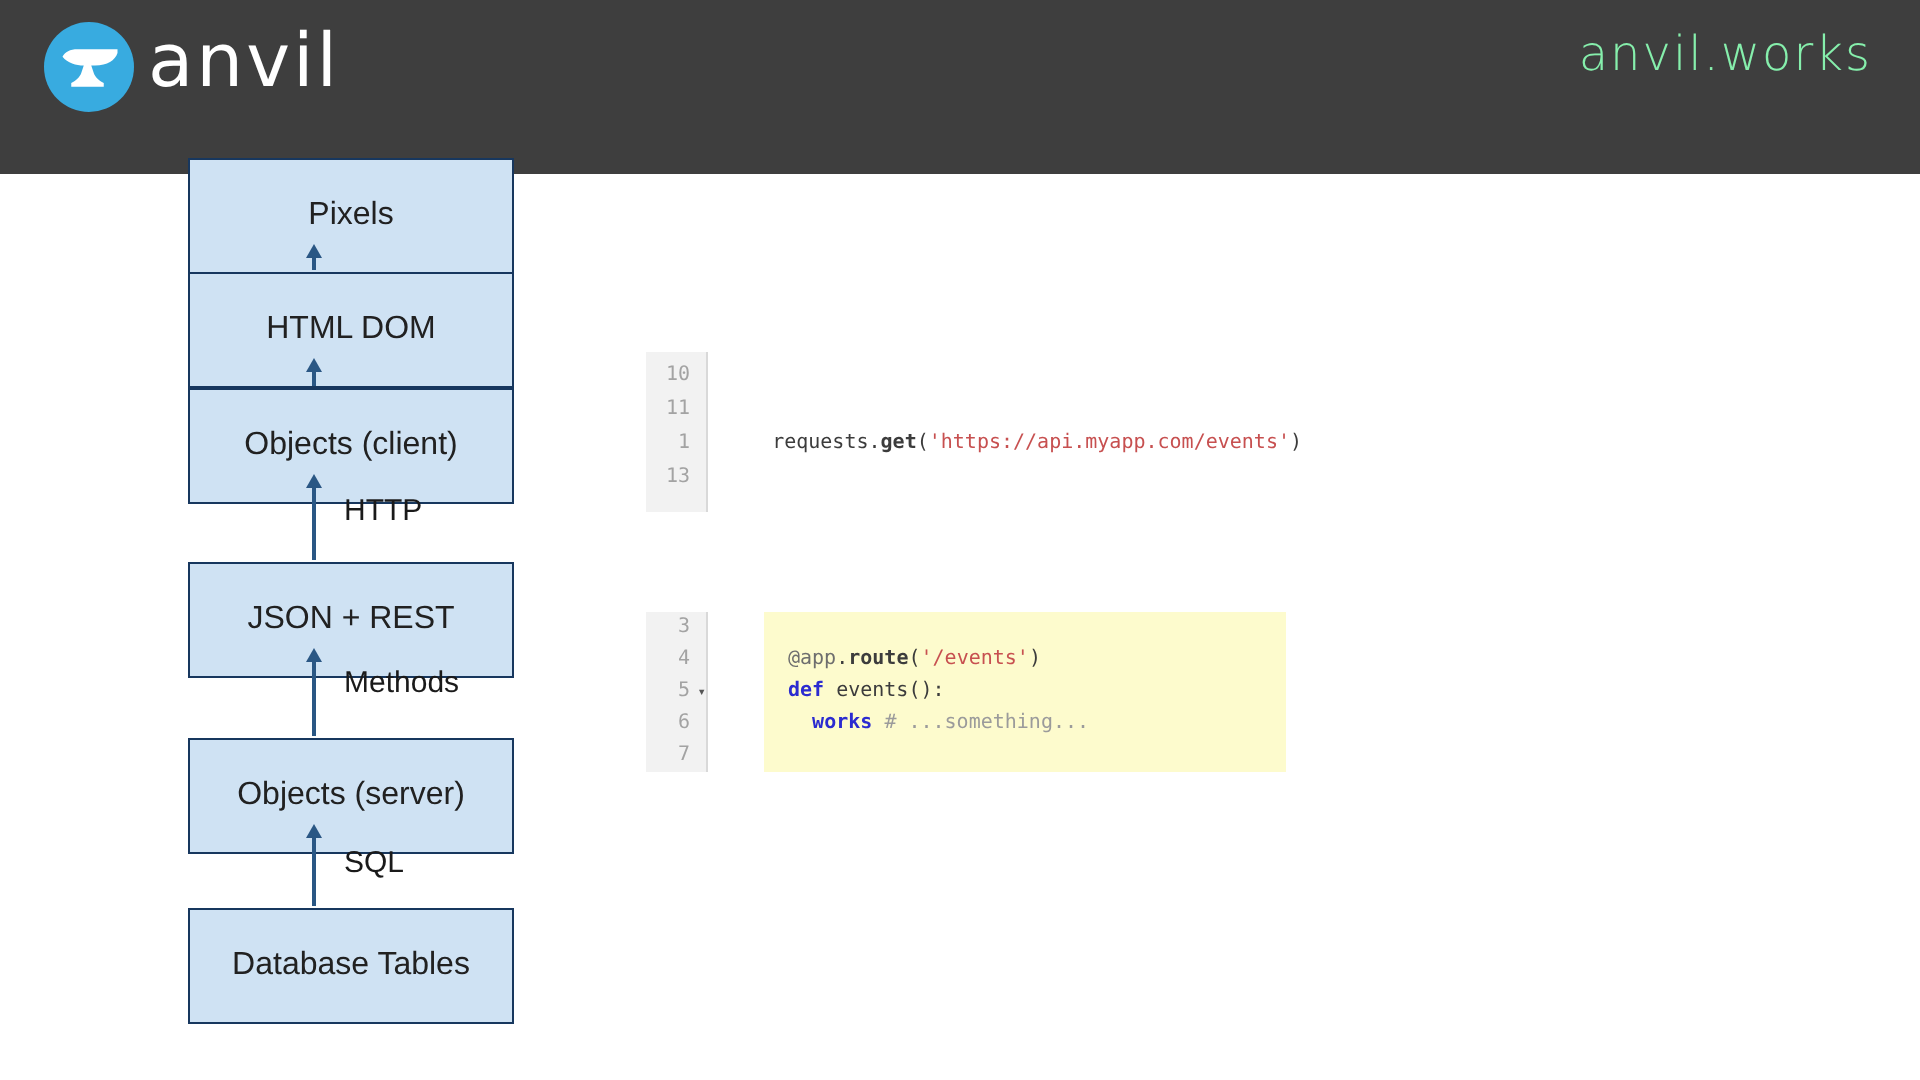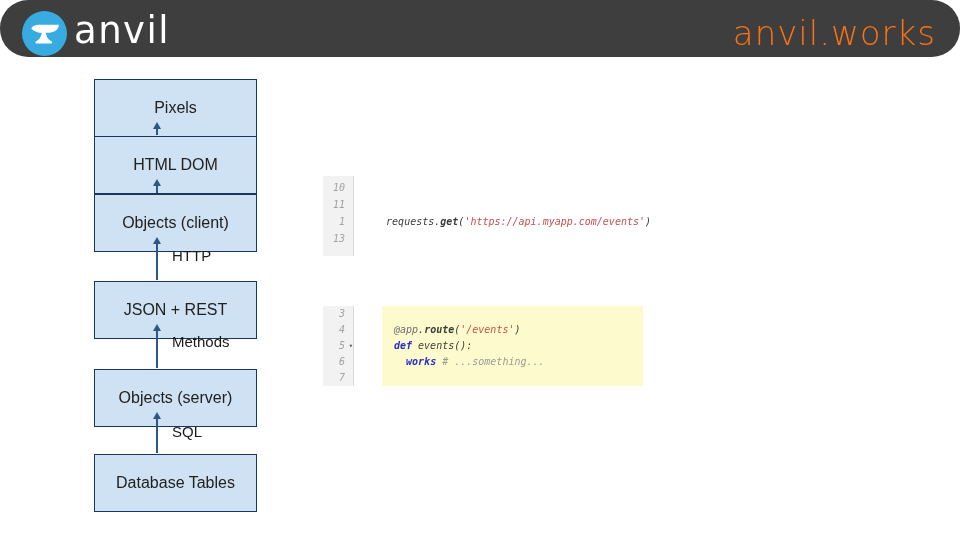--- a/index.html
+++ b/index.html
@@ -1,26 +1,26 @@
 <!DOCTYPE html>
 <html style="--header_bg: #3e3e3e; --logo_blue: #38abe0; --box_fill: #cfe2f3; --box_border: #17375e; --arrow_blue: #2a5784; --highlight_yellow: #fdfbcd; --gutter_bg: #f2f2f2; --gutter_border: #d9d9d9; --gutter_num: #a3a3a3; --code_plain: #3c3c3c; --string_red: #c75050; --keyword_blue: #2b2bd0; --comment_gray: #9b9b9b; --muted_gray: #6e6e6e;"><head>
 <meta charset="utf-8">
 <style>
   html,body{margin:0;padding:0;background:#fff;}
   .slide{position:relative;width:960px;height:540px;overflow:hidden;background:#fff;
          font-family:"Liberation Sans", sans-serif;}
 
   
-  .header{position:absolute;left:0;top:0;width:960px;height:57px;background:var(--header_bg,#3e3e3e);border-radius:28px;}
+  .header{position:absolute;left:0;top:0;width:960px;height:87px;background:var(--header_bg,#3e3e3e);}
   .logo-circle{position:absolute;left:22px;top:11px;width:45px;height:45px;border-radius:50%;
                background:var(--logo_blue,#38abe0);display:flex;align-items:center;justify-content:center;}
   .logo-circle svg{display:block;}
   .logo-text{position:absolute;left:74px;top:9px;font-size:37px;color:#fff;font-weight:500;
              letter-spacing:1.5px;font-family:"DejaVu Sans", sans-serif;}
-  .wordmark{position:absolute;right:24px;top:13px;font-size:34px;color:#f97316;font-weight:300;
+  .wordmark{position:absolute;right:24px;top:13px;font-size:24px;color:#86efac;font-weight:300;
             letter-spacing:1px;font-family:"DejaVu Sans", sans-serif;text-align:right;}
 
   
   .dbox{position:absolute;left:94px;width:163px;height:58px;background:var(--box_fill,#cfe2f3);
         border:1.5px solid var(--box_border,#17375e);box-sizing:border-box;
         display:flex;align-items:center;justify-content:center;
         font-size:16px;color:#212121;}
   .b1{top:79px}.b2{top:136px}.b3{top:194px}.b4{top:281px}.b5{top:369px}.b6{top:454px}
 
   .arrow{position:absolute;left:153px;width:8px;}
@@ -32,21 +32,21 @@
   .a1{top:122px;height:13px}.a2{top:179px;height:14px}
   .a3{top:237px;height:43px}.a4{top:324px;height:44px}.a5{top:412px;height:41px}
 
   .conn-label{position:absolute;left:172px;font-size:15px;color:#1a1a1a;}
   .l-http{top:247px}.l-methods{top:333px}.l-sql{top:423px}
 
   
   .snippet{position:absolute;font-family:"DejaVu Sans Mono", monospace;font-size:10px;}
   .gutter-bg{position:absolute;left:0;top:0;bottom:0;width:30px;background:var(--gutter_bg,#f2f2f2);
              border-right:1px solid var(--gutter_border,#d9d9d9);}
-  .code-row{display:flex;position:relative;font-style:italic;}
+  .code-row{display:flex;position:relative;}
   .gut{width:31px;flex:none;box-sizing:border-box;text-align:right;padding-right:9px;
        color:var(--gutter_num,#a3a3a3);position:relative;}
   .cl{flex:1;white-space:pre;color:var(--code_plain,#3c3c3c);}
   .fold{position:absolute;right:1px;top:0;font-size:7px;color:#555;}
 
   .snippet-0{left:323px;top:176px;width:330px;height:74px;padding:3px 0;box-sizing:content-box;}
   .snippet-0 .code-row{height:17px;line-height:17px;}
   .snippet-0 .cl{padding-left:8px;}
 
   .snippet-1{left:323px;top:306px;width:320px;}

